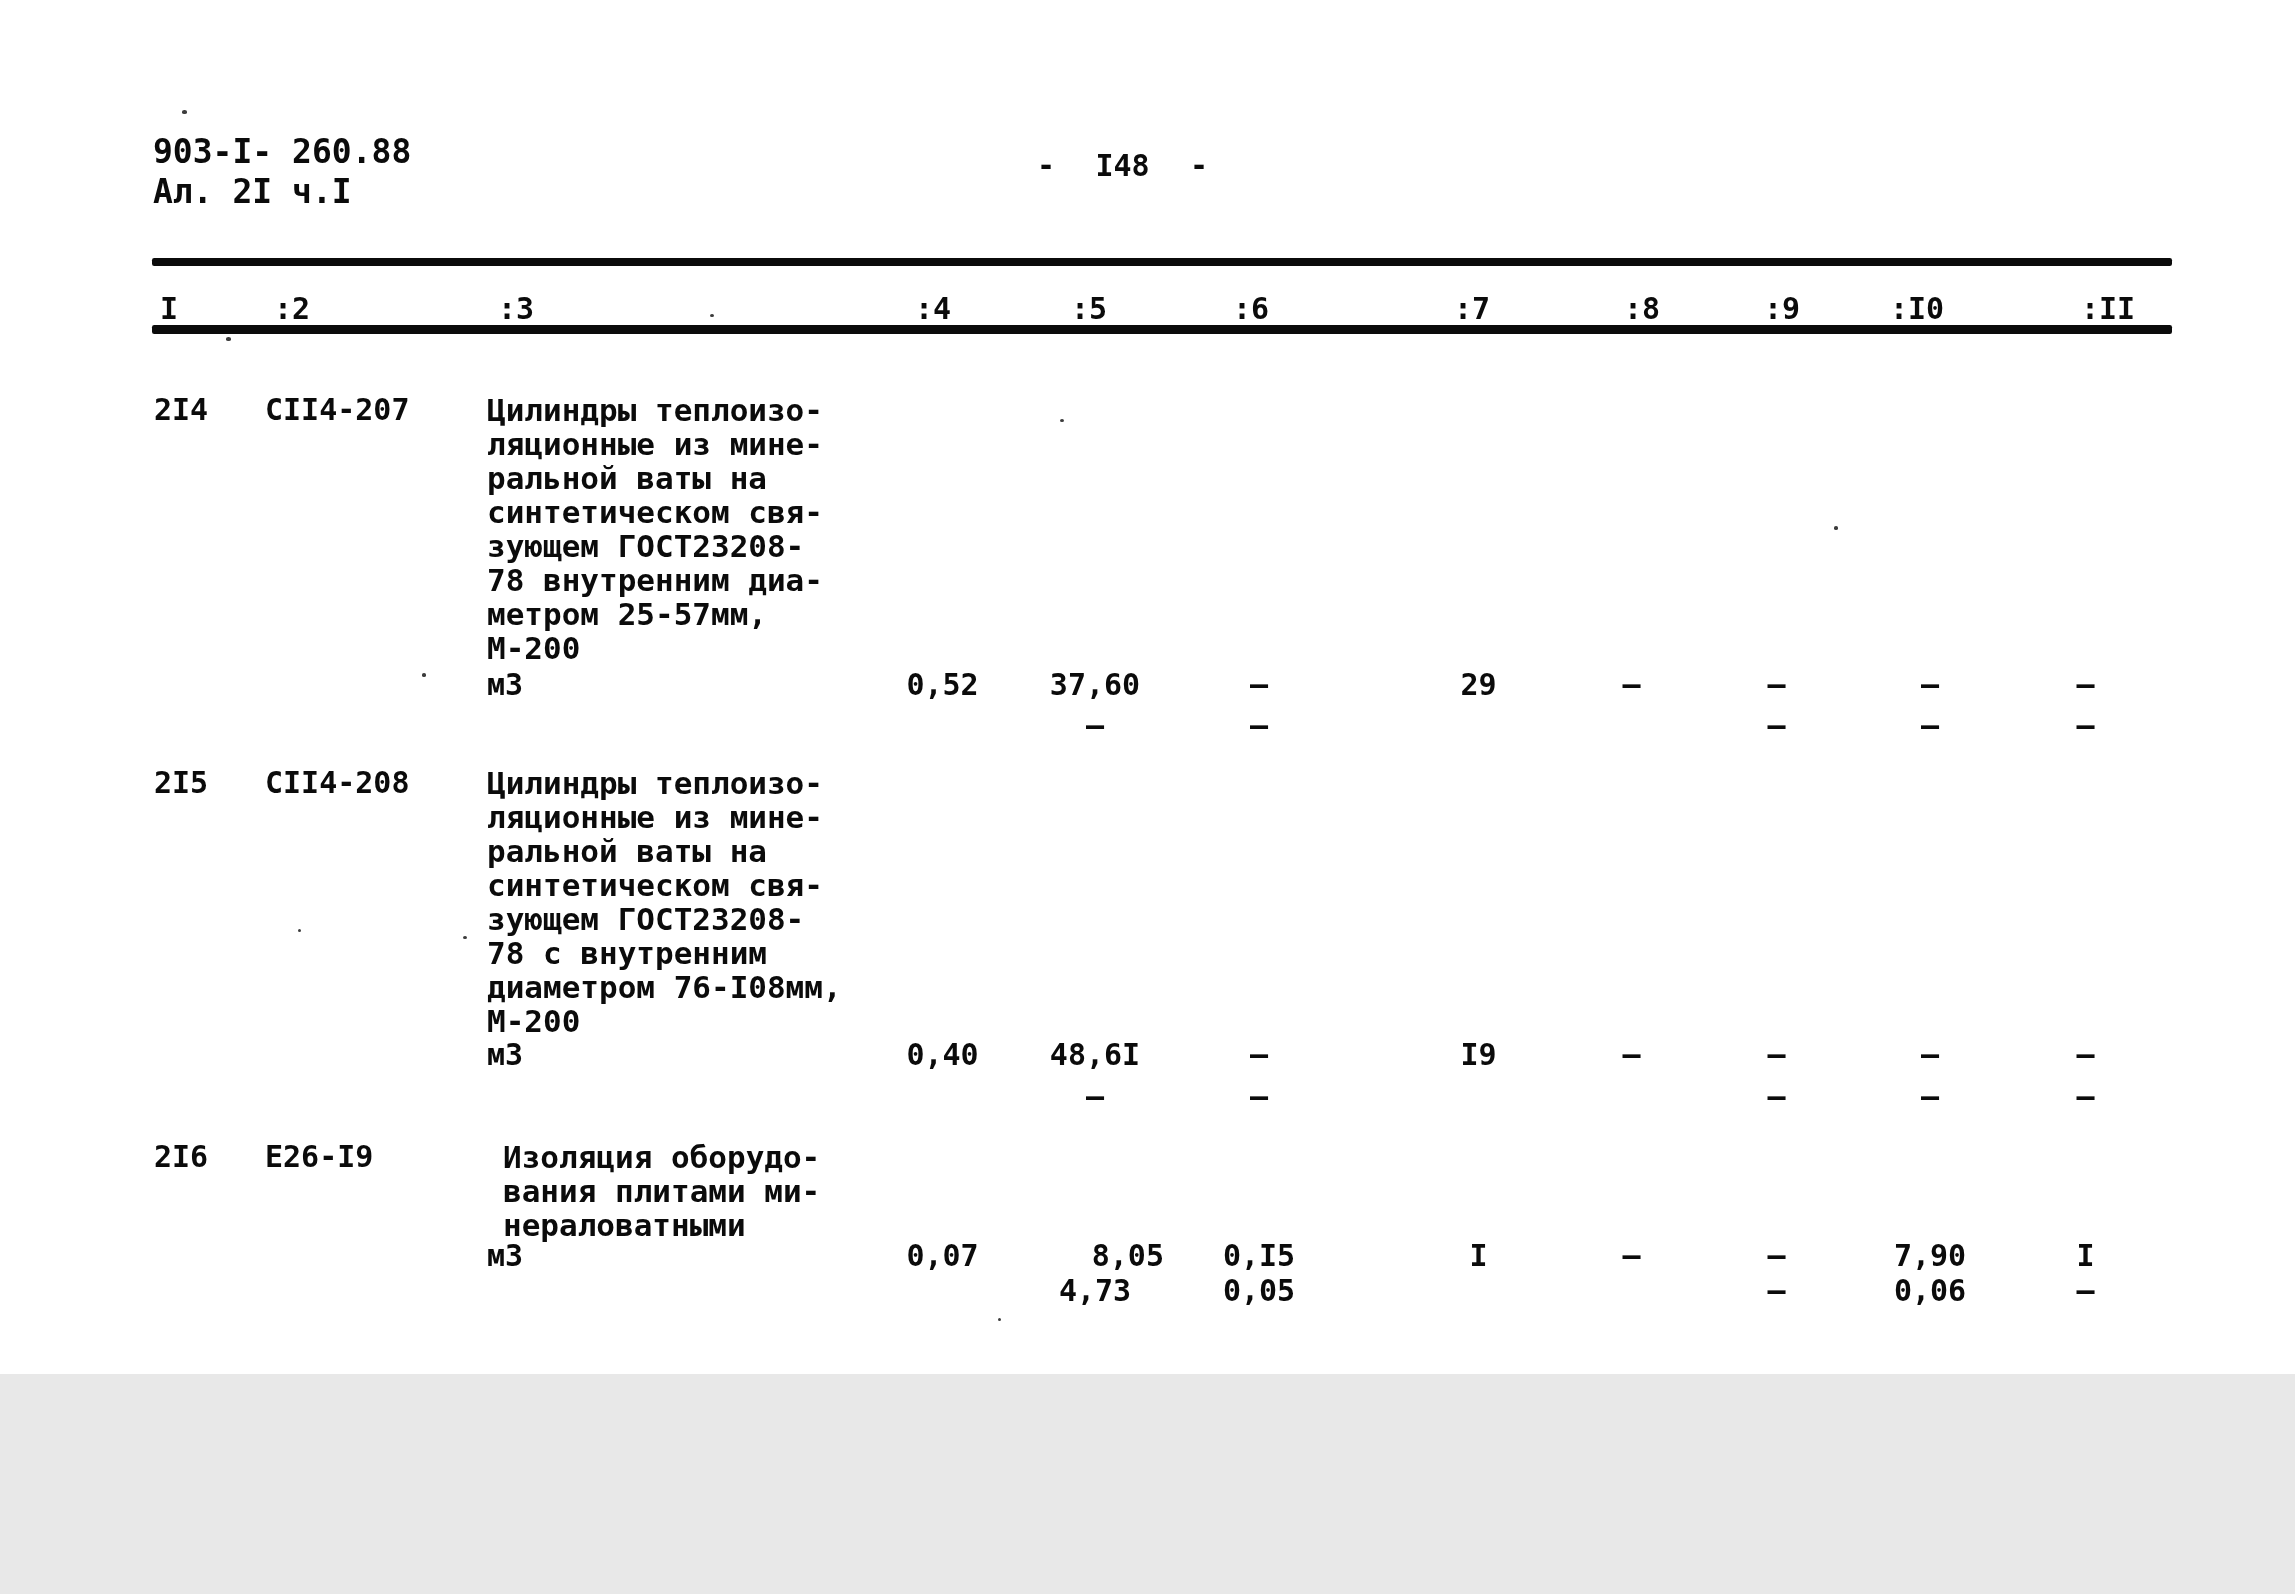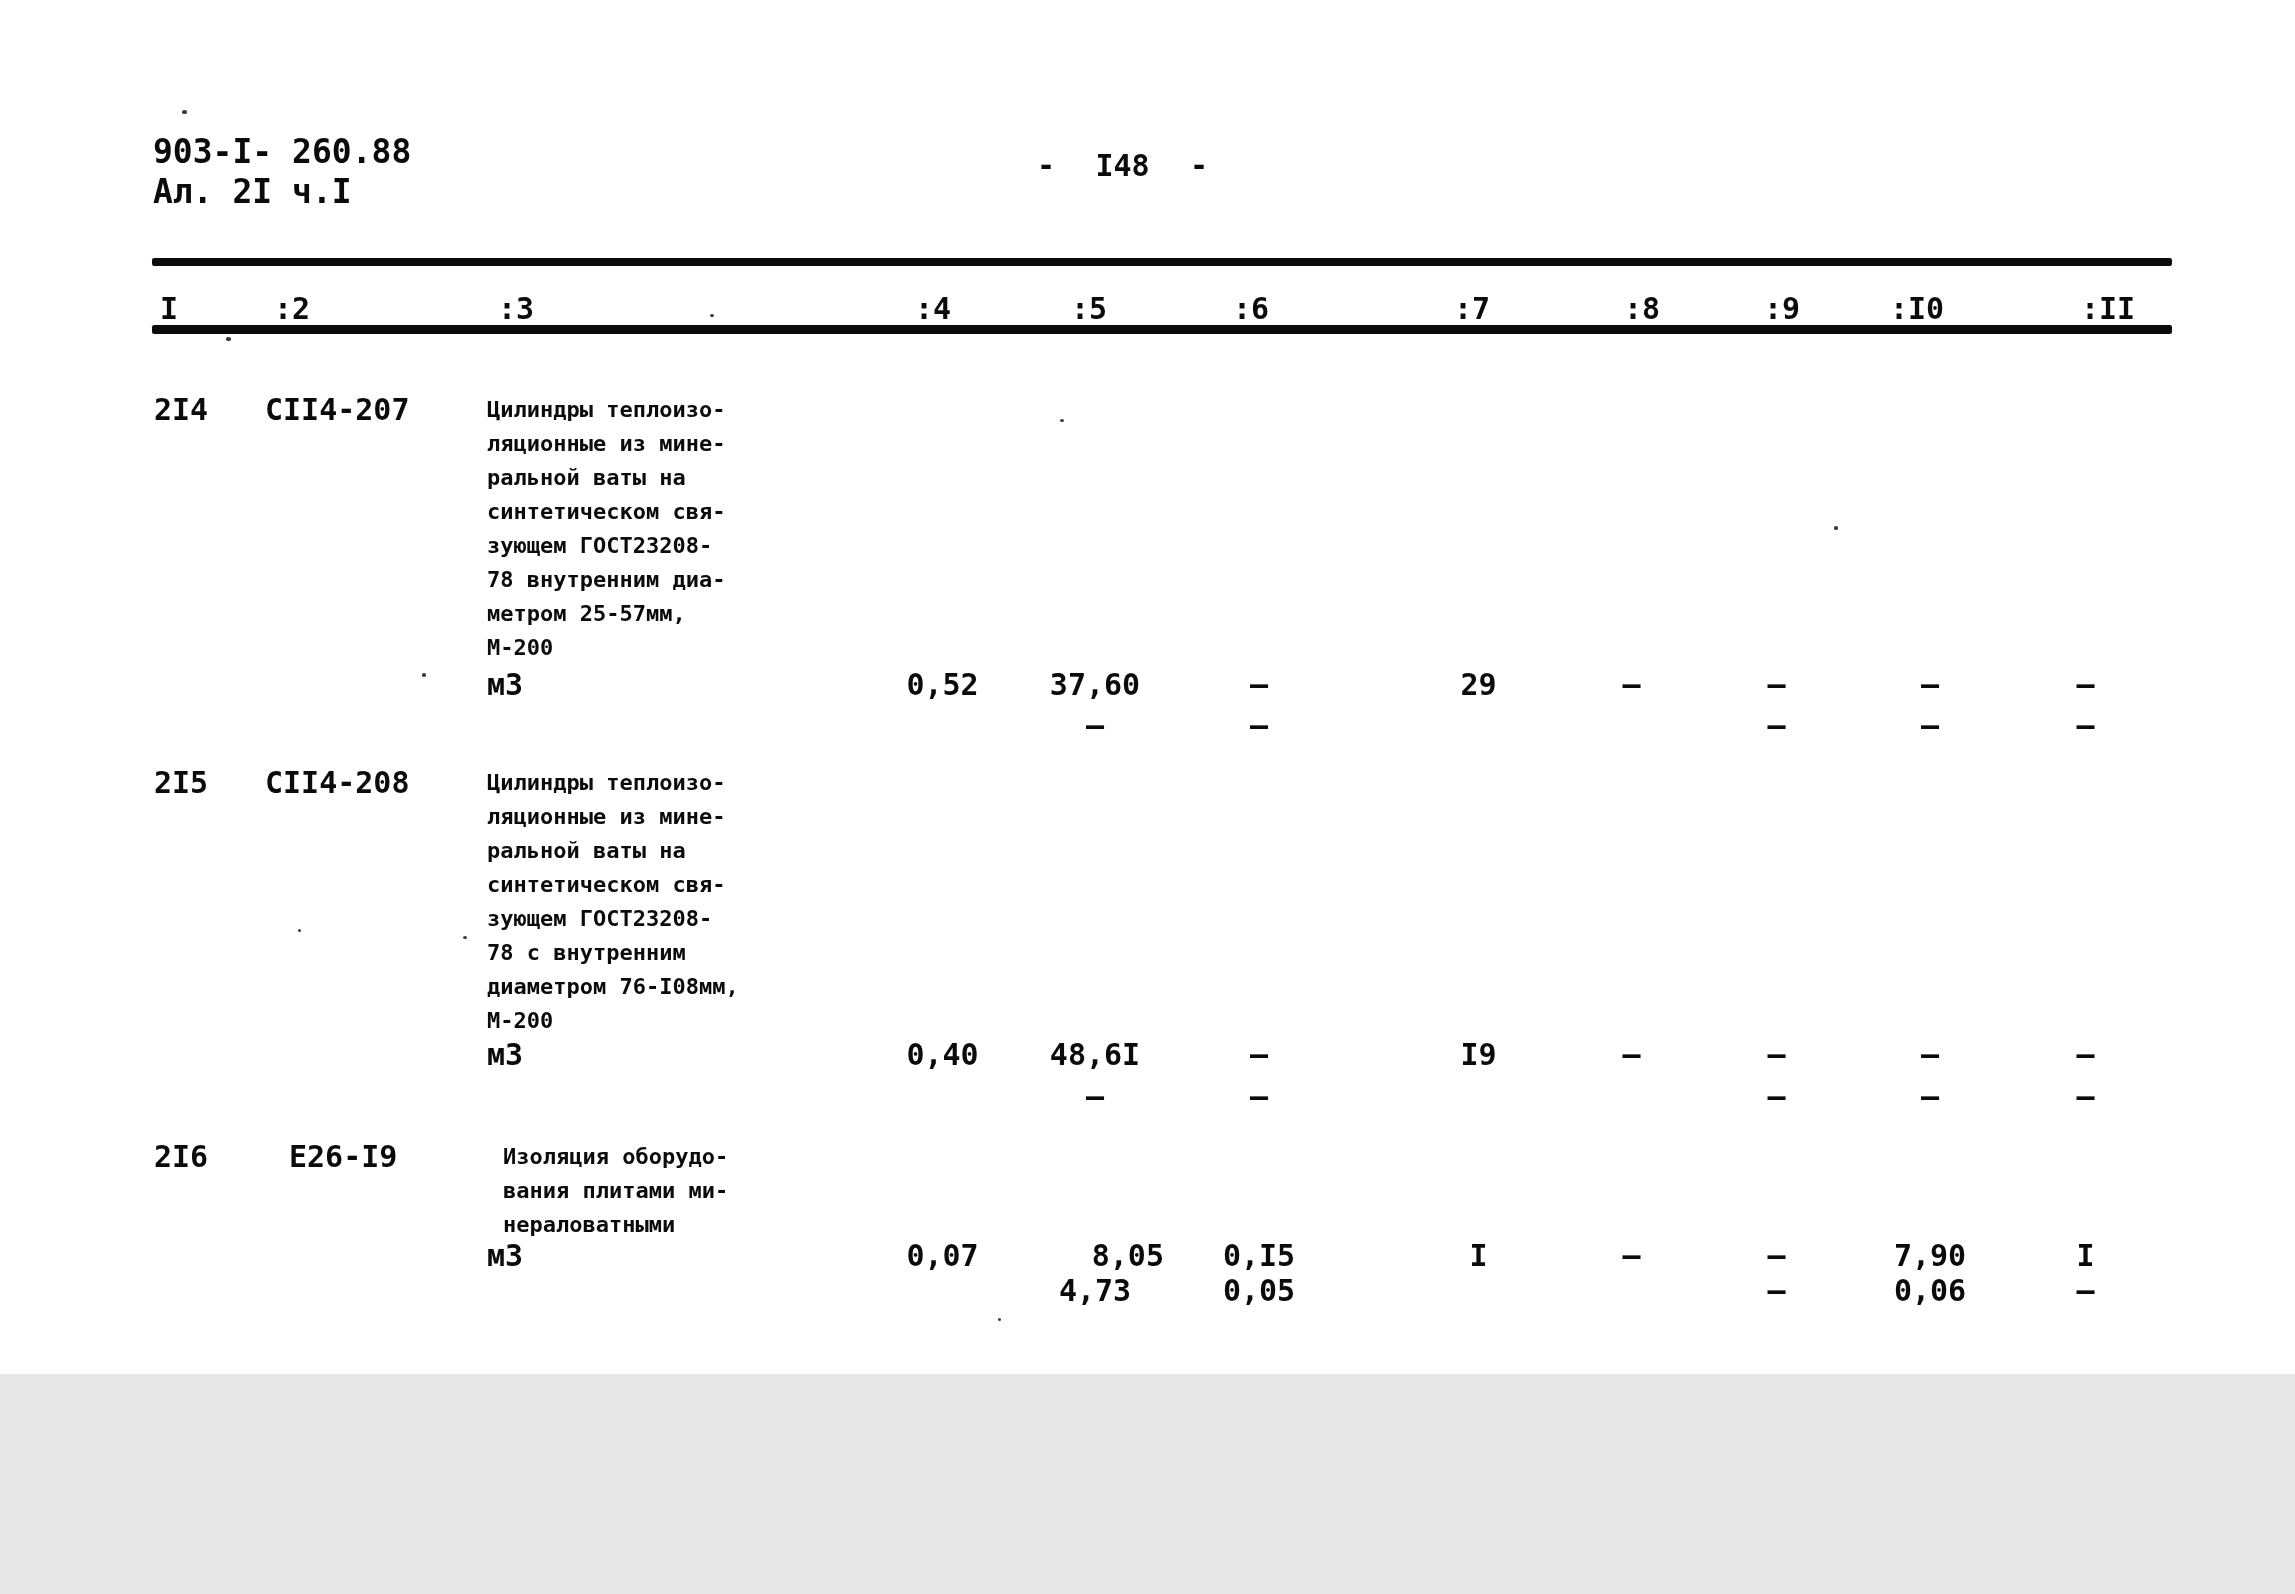--- a/index.html
+++ b/index.html
@@ -11,21 +11,21 @@
     font-family: "DejaVu Sans Mono", "Liberation Mono", monospace;
     font-weight: 700;
     color: #0b0b0b;
     overflow: hidden;
   }
   .abs { position: absolute; }
   .t42 { font-size: 30px; line-height: 34px; white-space: pre; }
   .t44 { font-size: 33px; line-height: 37px; white-space: pre; }
   .t40 { font-size: 30px; line-height: 33px; white-space: pre; }
   .desc {
-    font-size: 22px;
+    font-size: 31px;
     line-height: 34px;
     white-space: pre-line;
     width: 417px;
   }
   .rule {
     position: absolute;
     left: 152px;
     width: 2020px;
     background: #0b0b0b;
     border-radius: 2.2px;
@@ -132,21 +132,21 @@
 
     <div class="abs t42 vc c5" style="top:1080px;">–</div>
     <div class="abs t42 vc c6" style="top:1080px;">–</div>
     <div class="abs t42 vc c9" style="top:1080px;">–</div>
     <div class="abs t42 vc c10" style="top:1080px;">–</div>
     <div class="abs t42 vc c11" style="top:1080px;">–</div>
   </div>
 
   <div>
     <div class="abs t42" style="left:154px; top:1140px;">2I6</div>
-    <div class="abs t42" style="left:265px; top:1140px;margin-left:24px;">Е26-I9</div>
+    <div class="abs t42" style="left:265px; top:1140px;">Е26-I9</div>
     <div class="abs desc" style="left:503px; top:1140px;">Изоляция оборудо-
 вания плитами ми-
 нераловатными</div>
     <div class="abs t42" style="left:487px; top:1239px;">м3</div>
 
     <div class="abs t42 vc c4" style="top:1239px;">0,07</div>
     <div class="abs t42 vc c5" style="top:1239px;text-align:right;">8,05</div>
     <div class="abs t42 vc c6" style="top:1239px;">0,I5</div>
     <div class="abs t42 vc c7" style="top:1239px;">I</div>
     <div class="abs t42 vc c8" style="top:1239px;">–</div>

